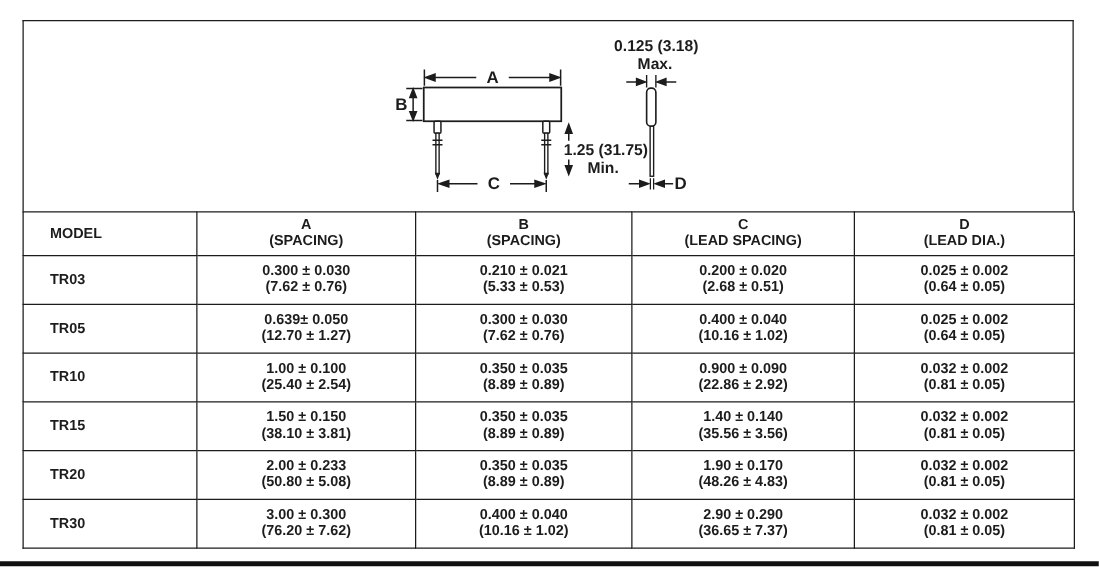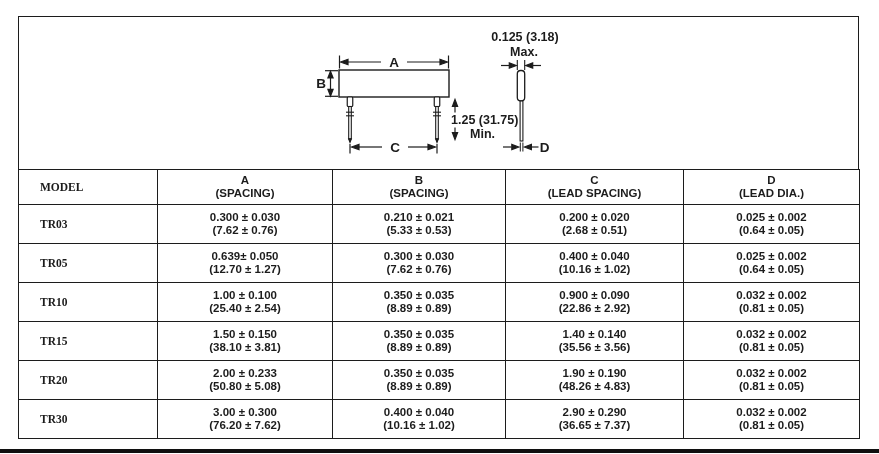--- a/index.html
+++ b/index.html
@@ -19,21 +19,21 @@
   table.dims {
     width: 841px; border-collapse: collapse; table-layout: fixed;
   }
   table.dims th, table.dims td {
     border: 1.5px solid #1c1c1c; padding: 0;
     font-weight: bold; font-size: 11.5px; color: #1c1c1c;
     text-align: center; vertical-align: middle; line-height: 13px;
   }
   table.dims thead th { height: 34px; }
   table.dims tbody td { height: 38px; }
-  .model-col { text-align: left !important; padding-left: 21px !important; font-family: Liberation Serif, serif; }
+  .model-col { text-align: left !important; padding-left: 21px !important; }
 
   svg text { font-family: "Liberation Sans", sans-serif; font-weight: bold; fill: #1c1c1c; }
   .lbl  { font-size: 13.5px; }
   .ann  { font-size: 12.5px; }
   svg line, svg rect, svg path { stroke: #1c1c1c; }
 
   .bottom-rule { position: absolute; left: 0; top: 449px; width: 879px; height: 4px; background: #101010; }
 </style>
 </head>
 <body>
@@ -236,21 +236,21 @@
     <td class="model-col model-cell">TR20</td>
     <td>
             <div class="in">2.00 ± 0.233</div>
             <div class="mm">(50.80 ± 5.08)</div>
           </td>
     <td>
             <div class="in">0.350 ± 0.035</div>
             <div class="mm">(8.89 ± 0.89)</div>
           </td>
     <td>
-            <div class="in">1.90 ± 0.190</div>
+            <div class="in">1.90 ± 0.170</div>
             <div class="mm">(48.26 ± 4.83)</div>
           </td>
     <td>
             <div class="in">0.032 ± 0.002</div>
             <div class="mm">(0.81 ± 0.05)</div>
           </td>
   </tr>
 
   <tr>
     <td class="model-col model-cell">TR30</td>

